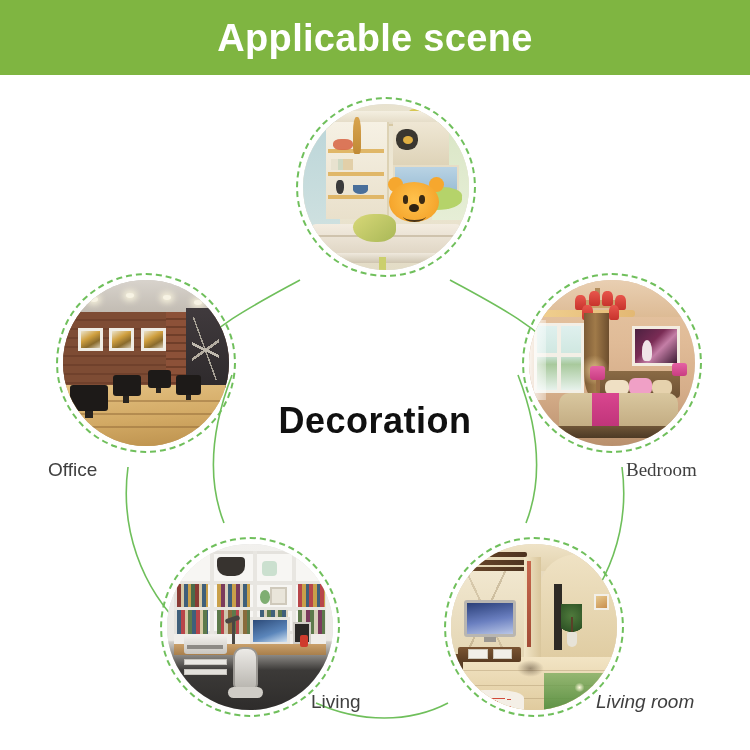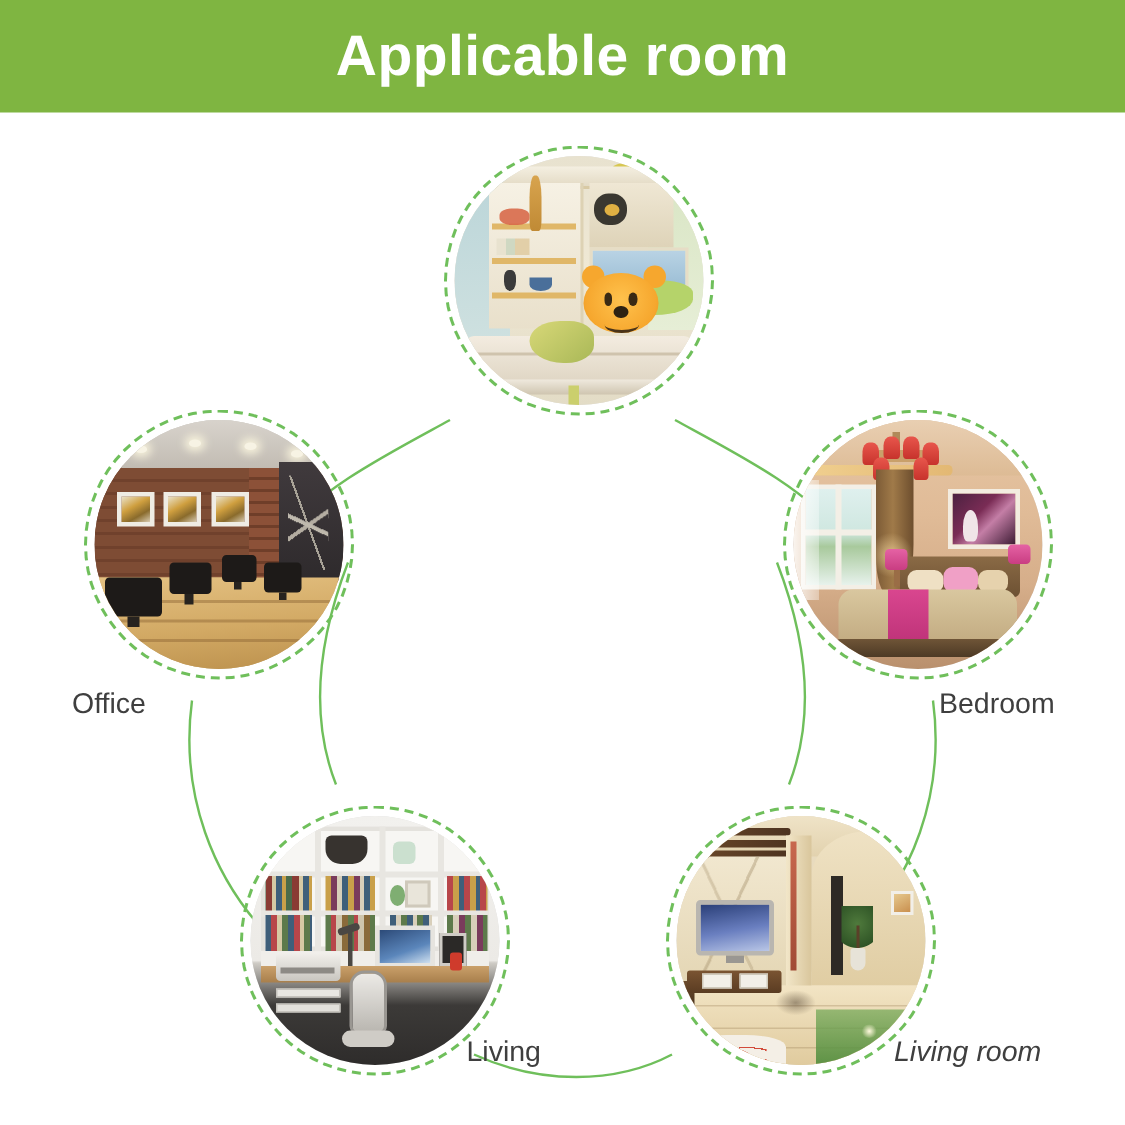--- a/index.html
+++ b/index.html
@@ -338,21 +338,21 @@
     background:
       radial-gradient(ellipse at 30% 60%,transparent 38%,#d24a3a 38% 44%,transparent 44%),
       radial-gradient(ellipse at 70% 55%,transparent 38%,#d24a3a 38% 44%,transparent 44%); }
   .lv-shadow { left:40%; top:70%; width:16%; height:10%;
     background:radial-gradient(ellipse,rgba(60,45,30,.45),rgba(60,45,30,0) 70%); }
 </style>
 </head>
 <body>
 
 <div id="header">
-  <div class="title">Applicable room</div>
+  <div class="title">Applicable scene</div>
 </div>
 
 <div id="stage">
 
   <svg id="arcs" viewBox="0 0 750 675">
     <g fill="none" stroke="#6fbf5b" stroke-width="1.6">
 
       <path d="M 300 205 C 258 228 214 250 188 282"></path>
 
       <path d="M 450 205 C 492 228 536 250 562 282"></path>
@@ -470,21 +470,21 @@
         <div class="layer bed-lamp1-sh"></div>
         <div class="layer bed-lamp1-st"></div>
         <div class="layer bed-lamp2-sh"></div>
         <div class="layer bed-mattress"></div>
         <div class="layer bed-runner"></div>
         <div class="layer bed-foot"></div>
       </div>
     </div>
     <div class="ring"></div>
   </div>
-  <div class="caption" style="left:626px; top:385px;">Bedroom</div>
+  <div class="caption" style="left:626px; top:385px;font-family:Liberation Serif, serif;">Bedroom</div>
 
   <div class="node" style="left:160px; top:462px; width:180px; height:180px;">
     <div class="photo">
       <div class="scene">
         <div class="layer st-bg"></div>
         <div class="layer st-shelfbox"></div>
         <div class="layer st-div st-dv1"></div>
         <div class="layer st-div st-dv2"></div>
         <div class="layer st-div st-dv3"></div>
         <div class="layer st-div st-dh1"></div>
@@ -550,14 +550,15 @@
         <div class="layer lv-glass"></div>
         <div class="layer lv-glow"></div>
         <div class="layer lv-rug"></div>
         <div class="layer lv-rugpat"></div>
       </div>
     </div>
     <div class="ring"></div>
   </div>
   <div class="caption" style="left:596px; top:617px;font-style:italic;">Living room</div>
 
+  <div id="center-label">Decoration</div>
 
 </div>
 
 </body></html>

